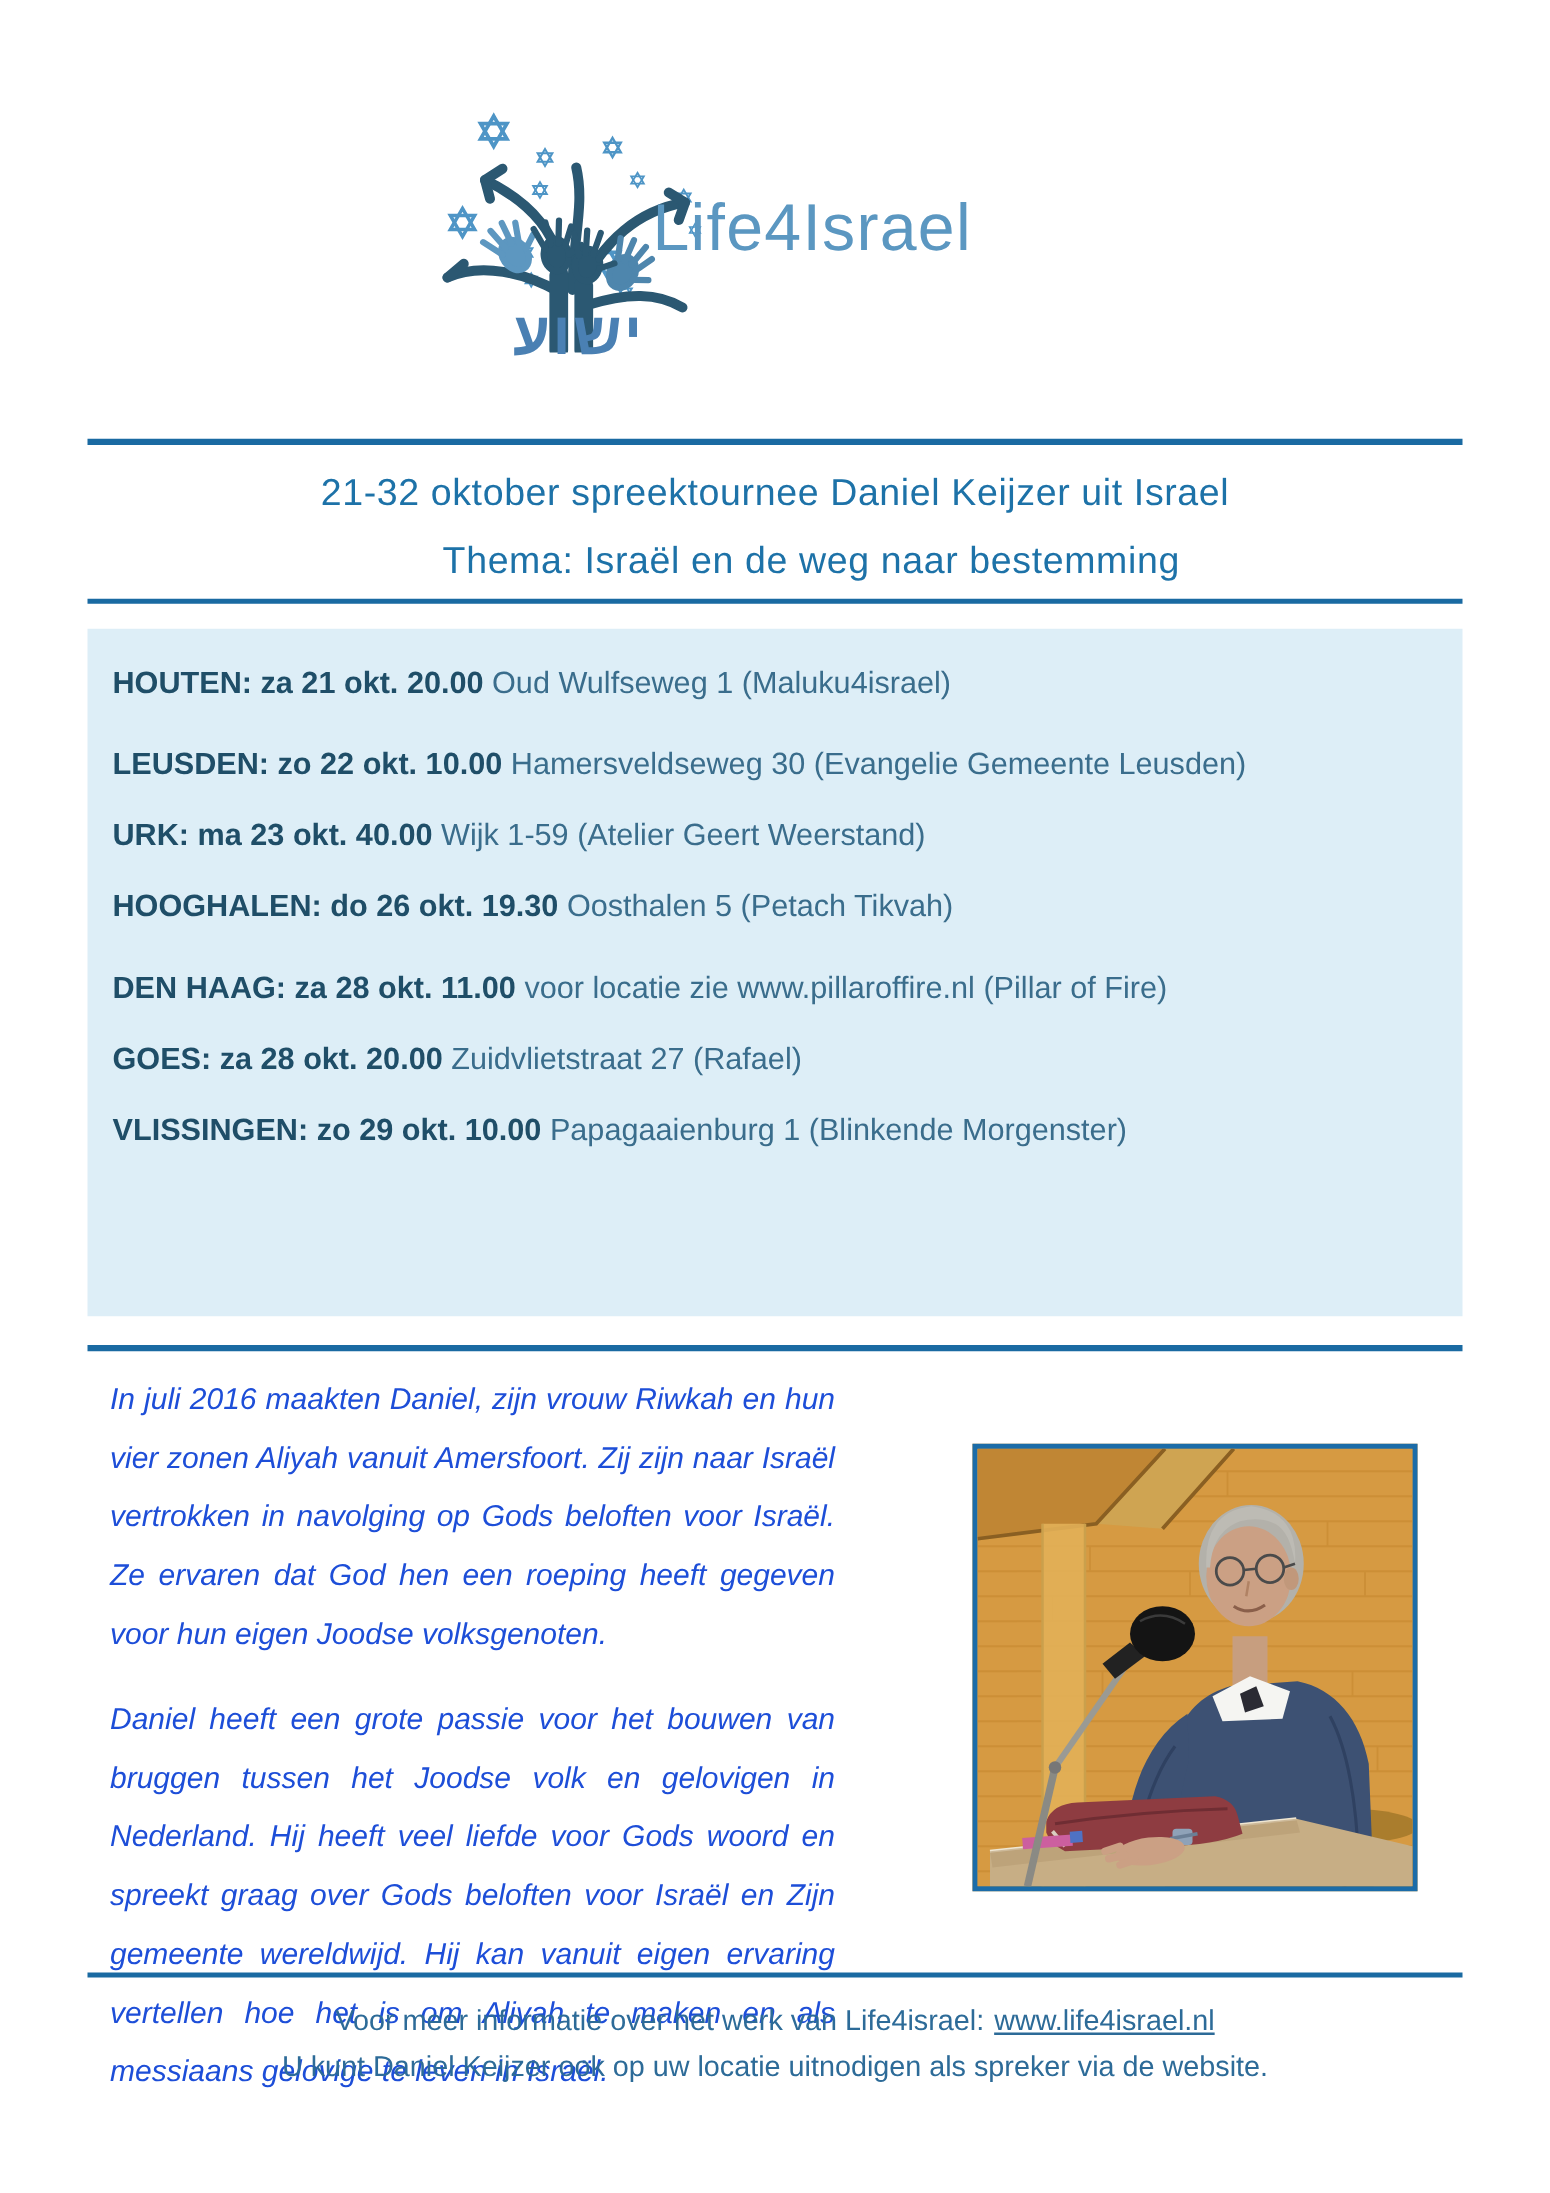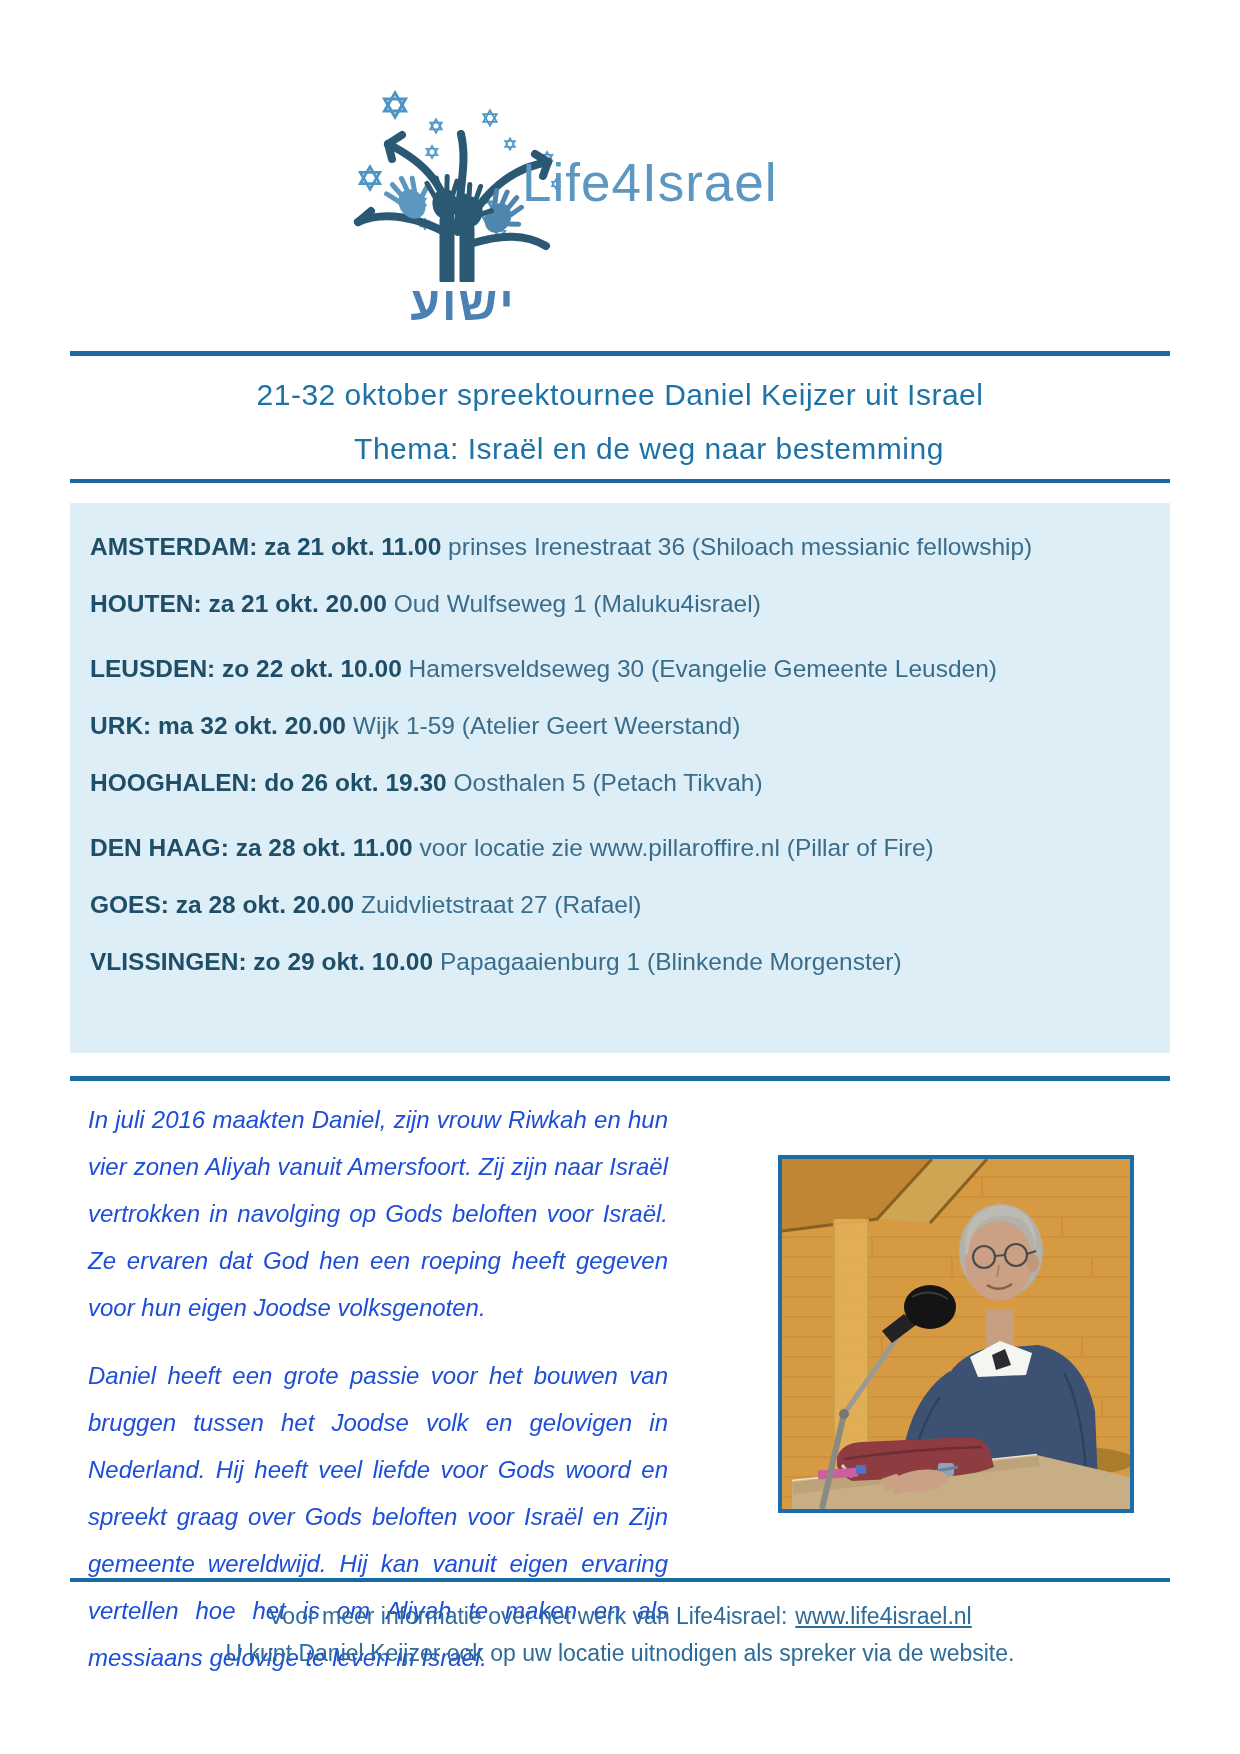--- a/index.html
+++ b/index.html
@@ -5,21 +5,21 @@
   html,body{margin:0;padding:0;background:#ffffff;}
   .page{
     position:relative;width:1240px;height:1754px;background:#ffffff;
     font-family:"Liberation Sans", sans-serif;overflow:hidden;
   }
   
   .logo-wrap{position:absolute;left:330px;top:78px;width:600px;height:240px;}
   .logo-tree{position:absolute;left:10px;top:4px;}
   .hebrew{
     position:absolute;left:48px;top:162px;width:170px;text-align:center;
-    font-size:48px;color:#4a80b3;font-weight:bold;letter-spacing:2px;margin-top:36px;
+    font-size:48px;color:#4a80b3;font-weight:bold;letter-spacing:2px;
   }
   .wordmark{
     position:absolute;left:192px;top:74px;
     font-size:53px;color:#5b97c1;letter-spacing:1px;
   }
   
   .rule{position:absolute;left:70px;width:1100px;background:#1a6aa2;}
   .rule1{top:351px;height:5px;}
   .rule2{top:479px;height:4px;}
   .rule3{top:1076px;height:5px;}
@@ -127,33 +127,29 @@
 
   <div class="rule rule1"></div>
 
   <div class="title1">21-32 oktober spreektournee Daniel Keijzer uit Israel</div>
   <div class="title2">Thema: Israël en de weg naar bestemming</div>
 
   <div class="rule rule2"></div>
 
   <div class="schedule-box">
     <div class="sch-item">
-      <span class="sch-bold">AMSTERDAM: za 21 okt. 11.00</span>
-      <span class="sch-rest">prinses Irenestraat 36 (Shiloach messianic fellowship)</span>
-    </div>
-    <div class="sch-item">
       <span class="sch-bold">HOUTEN: za 21 okt. 20.00</span>
       <span class="sch-rest">Oud Wulfseweg 1 (Maluku4israel)</span>
     </div>
     <div class="sch-item grp">
       <span class="sch-bold">LEUSDEN: zo 22 okt. 10.00</span>
       <span class="sch-rest">Hamersveldseweg 30 (Evangelie Gemeente Leusden)</span>
     </div>
     <div class="sch-item">
-      <span class="sch-bold">URK: ma 32 okt. 20.00</span>
+      <span class="sch-bold">URK: ma 23 okt. 40.00</span>
       <span class="sch-rest">Wijk 1-59 (Atelier Geert Weerstand)</span>
     </div>
     <div class="sch-item">
       <span class="sch-bold">HOOGHALEN: do 26 okt. 19.30</span>
       <span class="sch-rest">Oosthalen 5 (Petach Tikvah)</span>
     </div>
     <div class="sch-item grp">
       <span class="sch-bold">DEN HAAG: za 28 okt. 11.00</span>
       <span class="sch-rest">voor locatie zie www.pillaroffire.nl (Pillar of Fire)</span>
     </div>

